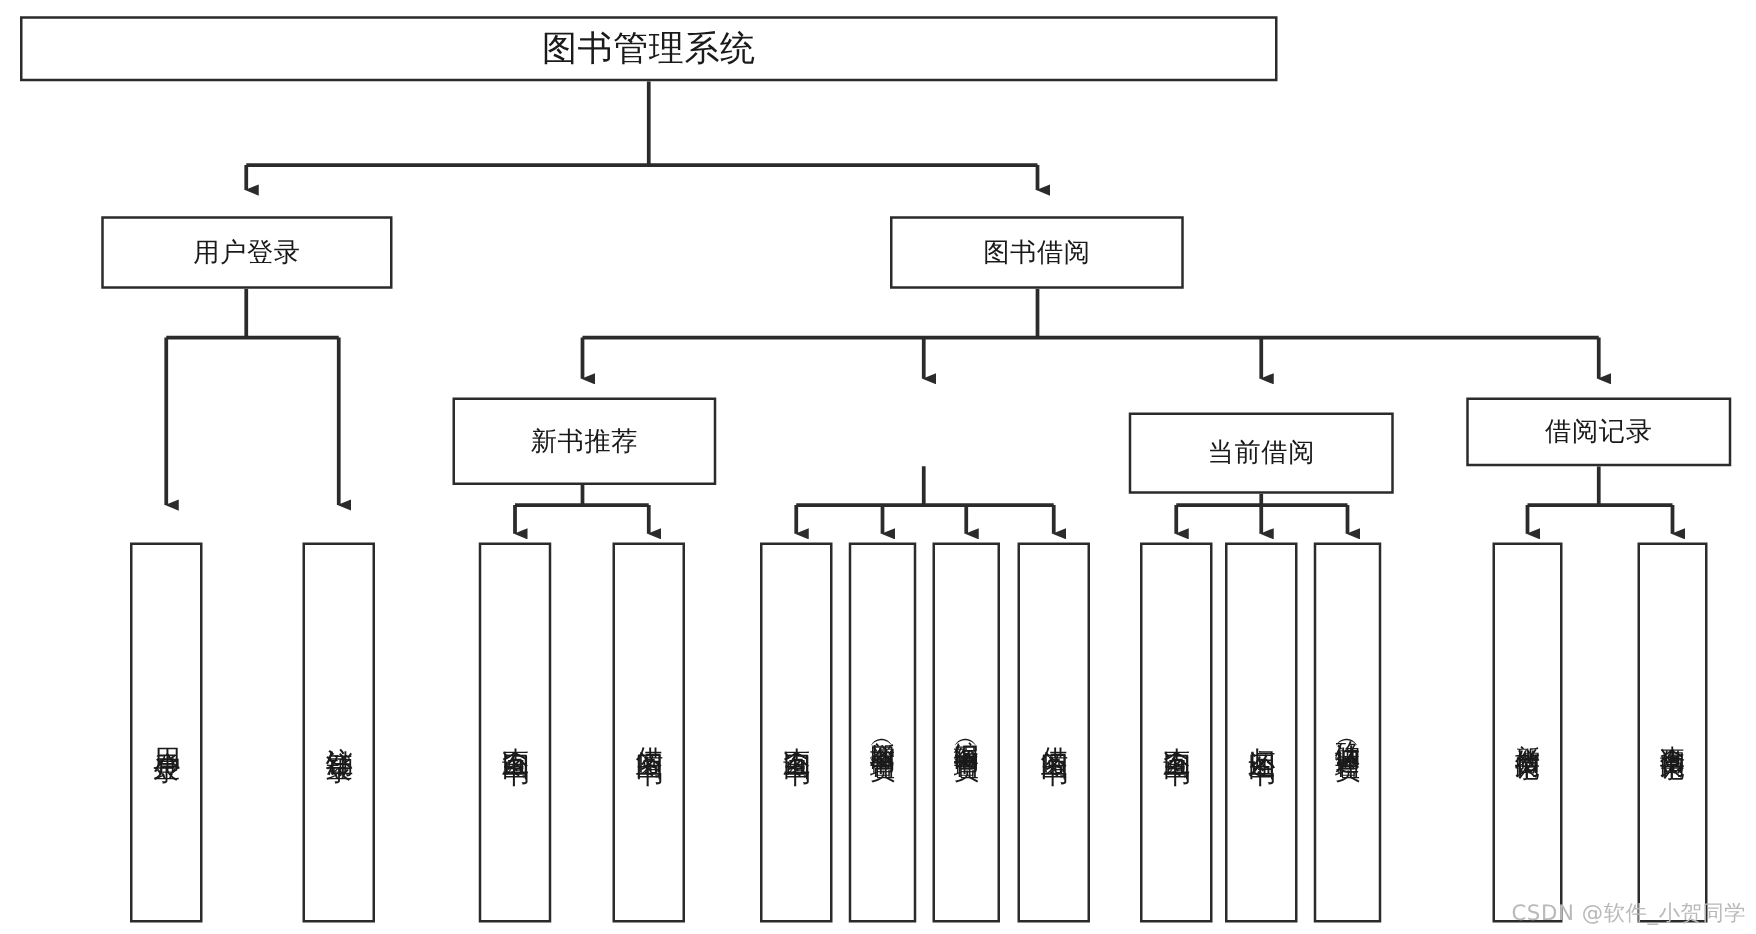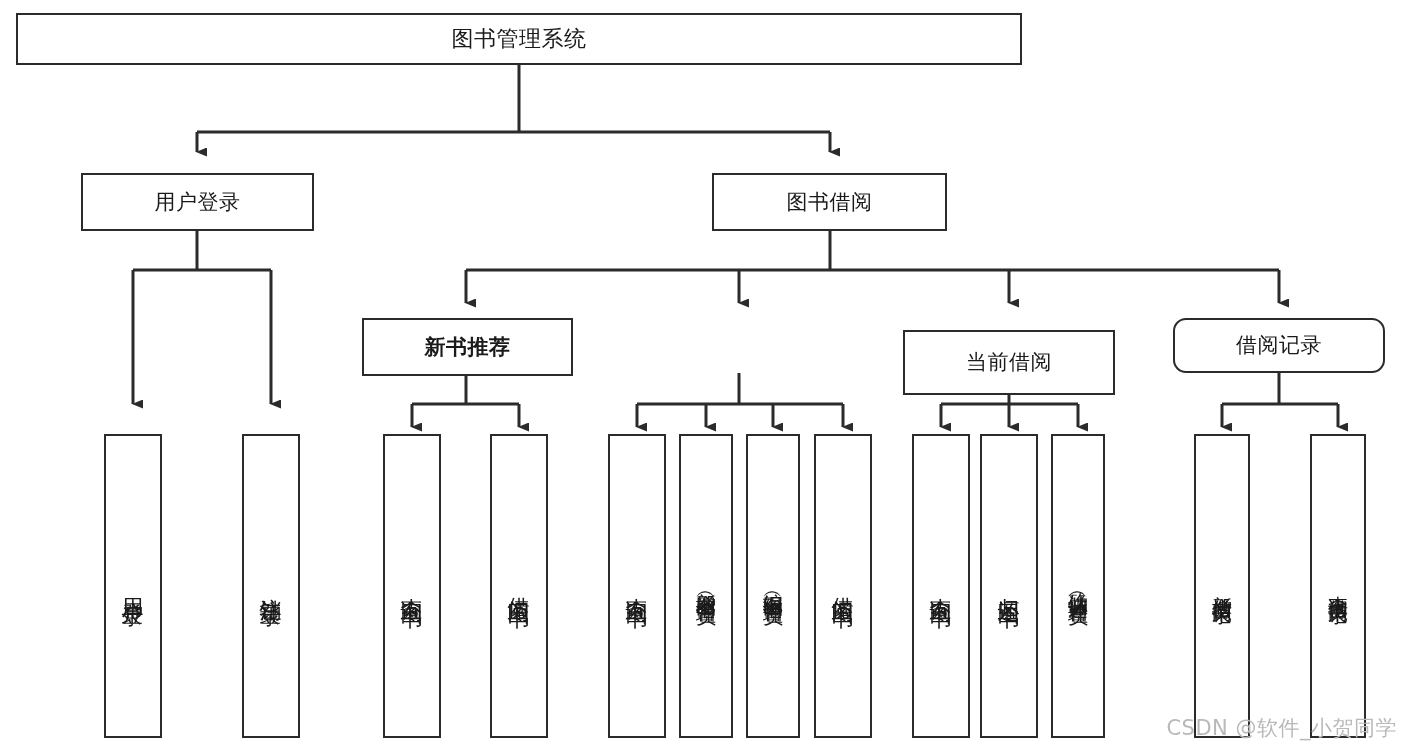--- a/index.html
+++ b/index.html
@@ -41,21 +41,21 @@
     letter-spacing: 0.5px;
     line-height: 1.18;
     text-align: center;
     white-space: nowrap;
   }
   .node.horiz .label {
     writing-mode: horizontal-tb;
     font-size: 21px;
   }
   .node.root .label {
-    font-size: 22px;
+    font-size: 28px;
   }
   .node.vert {
     align-items: center;
     justify-content: center;
   }
   .node.vert .label {
     writing-mode: vertical-rl;
     text-orientation: upright;
     font-size: 22px;
     letter-spacing: 3px;
@@ -63,21 +63,21 @@
     max-height: 280px;
   }
   .node.vert.narrow .label {
     font-size: 20px;
     letter-spacing: 2px;
   }
   #watermark {
     position: absolute;
     right: 8px;
     bottom: 5px;
-    font-size: 21px;
+    font-size: 17px;
     color: #b9b9b9;
     font-family: "DejaVu Sans", "Liberation Sans", sans-serif;
     letter-spacing: 0.5px;
     z-index: 5;
     white-space: nowrap;
   }
 </style>
 </head>
 <body>
 
@@ -140,30 +140,30 @@
   </div>
 
   <div class="node horiz" style="left:81px; top:173px; width:233px; height:58px;">
     <span class="label">用户登录</span>
   </div>
 
   <div class="node horiz" style="left:712px; top:173px; width:235px; height:58px;">
     <span class="label">图书借阅</span>
   </div>
 
-  <div class="node horiz" style="left:362px; top:318px; width:211px; height:58px;font-weight:bold;">
+  <div class="node horiz" style="left:362px; top:318px; width:211px; height:70px;">
     <span class="label">新书推荐</span>
   </div>
 
 
   <div class="node horiz" style="left:903px; top:330px; width:212px; height:65px;">
     <span class="label">当前借阅</span>
   </div>
 
-  <div class="node horiz" style="left:1173px; top:318px; width:212px; height:55px;border-radius:13px;">
+  <div class="node horiz" style="left:1173px; top:318px; width:212px; height:55px;">
     <span class="label">借阅记录</span>
   </div>
 
   <div class="node vert" style="left:104px; top:434px; width:58px; height:304px;">
     <span class="label">用户登录</span>
   </div>
 
   <div class="node vert" style="left:242px; top:434px; width:58px; height:304px;">
     <span class="label">注销登录</span>
   </div>

